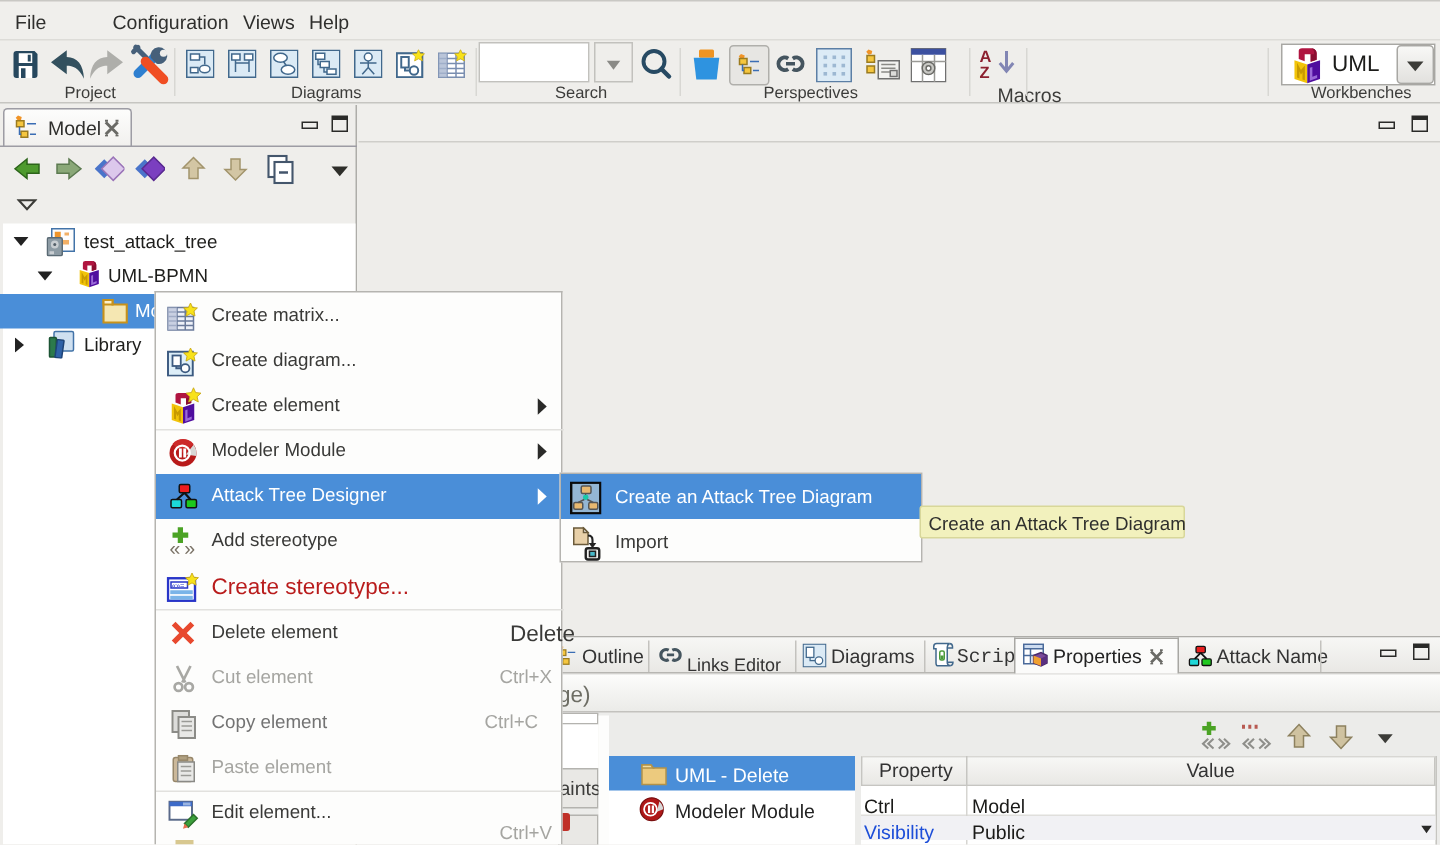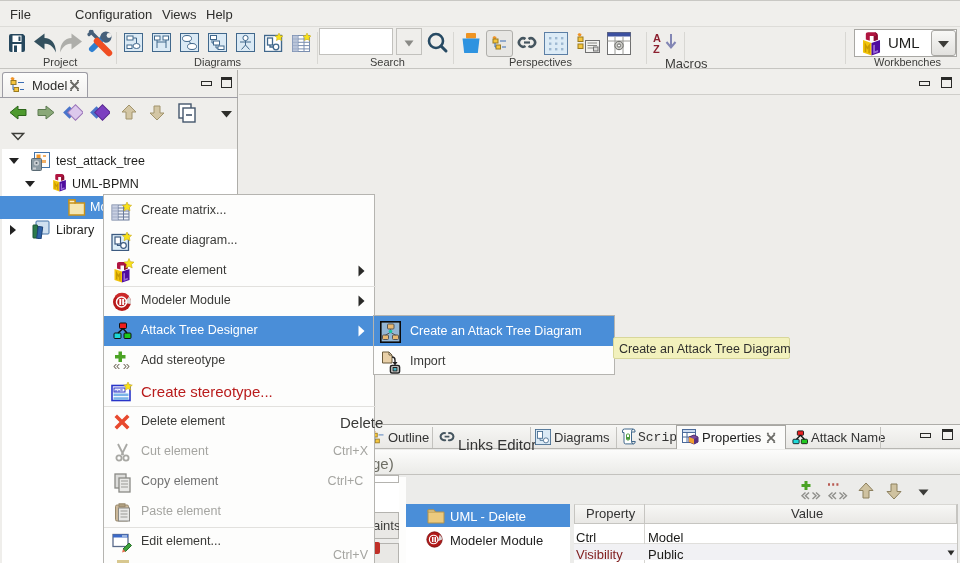--- a/index.html
+++ b/index.html
@@ -304,21 +304,21 @@
     <rect x="5" y="11.5" width="5" height="4.5" fill="#f5c63f" stroke="#9b7b1f"></rect>
     <path d="M4.5 9 L4.5 13.5 M9 6.5 L15 6.5" fill="none" stroke="#3a6db4"></path>
   </svg>
   <div class="abs" style="left:149px;top:5px;font-size:13px;color:#333;">Outline</div>
   <div class="abs" style="left:193px;top:2px;width:1px;height:21px;background:#c3c2be;"></div>
   <svg class="abs" style="left:200px;top:4px;" width="16" height="16" viewBox="0 0 20 16">
     <path d="M8.5 11.5 A4.5 4.5 0 1 1 8.5 3.5" fill="none" stroke="#45555f" stroke-width="2.6"></path>
     <path d="M11.5 3.5 A4.5 4.5 0 1 1 11.5 11.5" fill="none" stroke="#45555f" stroke-width="2.6"></path>
     <path d="M7 7.5 L13 7.5" stroke="#45555f" stroke-width="2.2"></path>
   </svg>
-  <div class="abs" style="left:219px;top:11px;font-size:15px;color:#333;text-align:right;">Links Editor</div>
+  <div class="abs" style="left:219px;top:11px;font-size:12px;color:#333;text-align:right;">Links Editor</div>
   <div class="abs" style="left:291px;top:2px;width:1px;height:21px;background:#c3c2be;"></div>
   <svg class="abs" style="left:296px;top:4px;" width="16" height="16" viewBox="0 0 19 19">
     <rect x="0.5" y="0.5" width="18" height="18" fill="#dbeaf5" stroke="#41688c"></rect>
     <rect x="3" y="3" width="6" height="8" fill="#fff" stroke="#41688c"></rect>
     <circle cx="13" cy="13.5" r="3" fill="#fff" stroke="#41688c"></circle>
     <path d="M6 11 L6 13.5 L10 13.5" fill="none" stroke="#41688c"></path>
   </svg>
   <div class="abs" style="left:315px;top:5px;font-size:13px;color:#333;">Diagrams</div>
   <div class="abs" style="left:377px;top:2px;width:1px;height:21px;background:#c3c2be;"></div>
   <svg class="abs" style="left:381px;top:3px;" width="16" height="17" viewBox="0 0 16 17">
@@ -406,21 +406,21 @@
   <div class="abs" style="left:335px;top:79px;width:383px;height:20px;background:linear-gradient(#f7f7f5,#e9e8e5);border:1px solid #c6c5c1;border-top-color:#d8d7d3;"></div>
   <div class="abs" style="left:347px;top:81px;font-size:13px;color:#333;">Property</div>
   <div class="abs" style="left:552px;top:81px;font-size:13px;color:#333;">Value</div>
   <div class="abs" style="left:405px;top:79px;width:1px;height:20px;background:#c6c5c1;"></div>
   <div class="abs" style="left:718px;top:79px;width:1px;height:60px;background:#c6c5c1;"></div>
   <div class="abs" style="left:337px;top:105px;font-size:13px;color:#1a1a18;">Ctrl</div>
   <div class="abs" style="left:409px;top:105px;font-size:13px;color:#1a1a18;">Model</div>
   <div class="abs" style="left:335px;top:118px;width:383px;height:1px;background:#e0dfdc;"></div>
   <div class="abs" style="left:405px;top:99px;width:1px;height:40px;background:#d6d5d1;"></div>
   <div class="abs" style="left:335px;top:119px;width:383px;height:16px;background:#f1f1f4;"></div>
-  <div class="abs" style="left:337px;top:122px;font-size:13px;color:#7f1d1d;">Visibility</div>
+  <div class="abs" style="left:337px;top:122px;font-size:13px;color:#1d4ed8;">Visibility</div>
   <div class="abs" style="left:409px;top:122px;font-size:13px;color:#1a1a18;">Public</div>
   <svg class="abs" style="left:708px;top:125px;" width="8" height="6" viewBox="0 0 8 6">
         <path d="M0.5 0.5 L7.5 0.5 L4 5.5 Z" fill="#2a2a28"></path>
       </svg>
 </div>
 
 <div id="cmenu" class="abs" style="left:103px;top:194px;width:272px;height:369px;background:#fdfdfc;border:1px solid #b5b4b0;border-bottom:none;">
 
   <div class="abs" style="left:0;top:91px;width:272px;height:1px;background:#e2e1de;"></div>
   <div class="abs" style="left:0;top:211px;width:272px;height:1px;background:#e2e1de;"></div>
@@ -514,21 +514,21 @@
   </svg>
   <div class="abs" style="left:37px;top:249px;font-size:12.5px;color:#a5a5a1;">Cut element</div>
   <div class="abs" style="left:219px;top:249px;width:45px;height:18px;font-size:12.5px;color:#a5a5a1;text-align:right;">Ctrl+X</div>
 
   <svg class="abs" style="left:9px;top:278px;" width="20" height="20" viewBox="0 0 20 20">
     <rect x="2" y="1" width="11" height="14" fill="#dcdcda" stroke="#8a8a86" stroke-width="1.3"></rect>
     <rect x="6" y="5" width="11" height="14" fill="#e8e8e6" stroke="#8a8a86" stroke-width="1.3"></rect>
     <path d="M8 8 L15 8 M8 11 L15 11 M8 14 L15 14" stroke="#9a9a96"></path>
   </svg>
   <div class="abs" style="left:37px;top:279px;font-size:12.5px;color:#737373;">Copy element</div>
-  <div class="abs" style="left:219px;top:279px;width:45px;height:18px;font-size:12.5px;color:#a5a5a1;text-align:center;">Ctrl+C</div>
+  <div class="abs" style="left:219px;top:279px;width:45px;height:18px;font-size:12.5px;color:#a5a5a1;text-align:left;">Ctrl+C</div>
 
   <svg class="abs" style="left:10px;top:308px;" width="18" height="20" viewBox="0 0 18 20">
     <rect x="1.5" y="2" width="13" height="16" rx="1.5" fill="#cbb89a" stroke="#97876a"></rect>
     <rect x="5" y="0.8" width="6" height="3" fill="#b0a080" stroke="#97876a"></rect>
     <rect x="4.5" y="5" width="11" height="13" fill="#e8e8e6" stroke="#8a8a86"></rect>
     <path d="M6.5 8 L13.5 8 M6.5 11 L13.5 11 M6.5 14 L13.5 14" stroke="#9a9a96"></path>
   </svg>
   <div class="abs" style="left:37px;top:309px;font-size:12.5px;color:#a5a5a1;">Paste element</div>
   <div class="abs" style="left:219px;top:309px;width:45px;height:18px;font-size:12.5px;color:#a5a5a1;text-align:right;margin-top:44px;">Ctrl+V</div>
 

